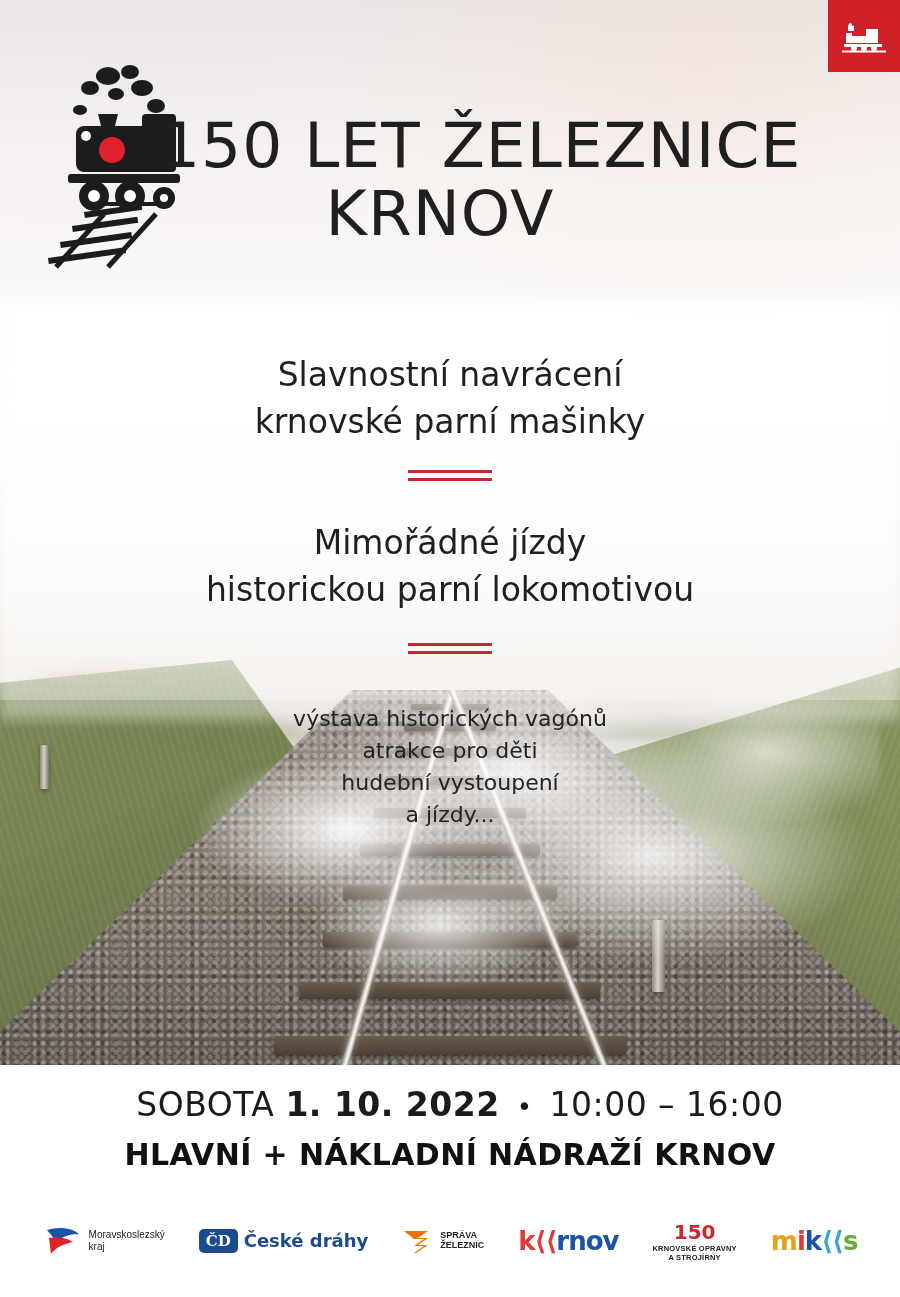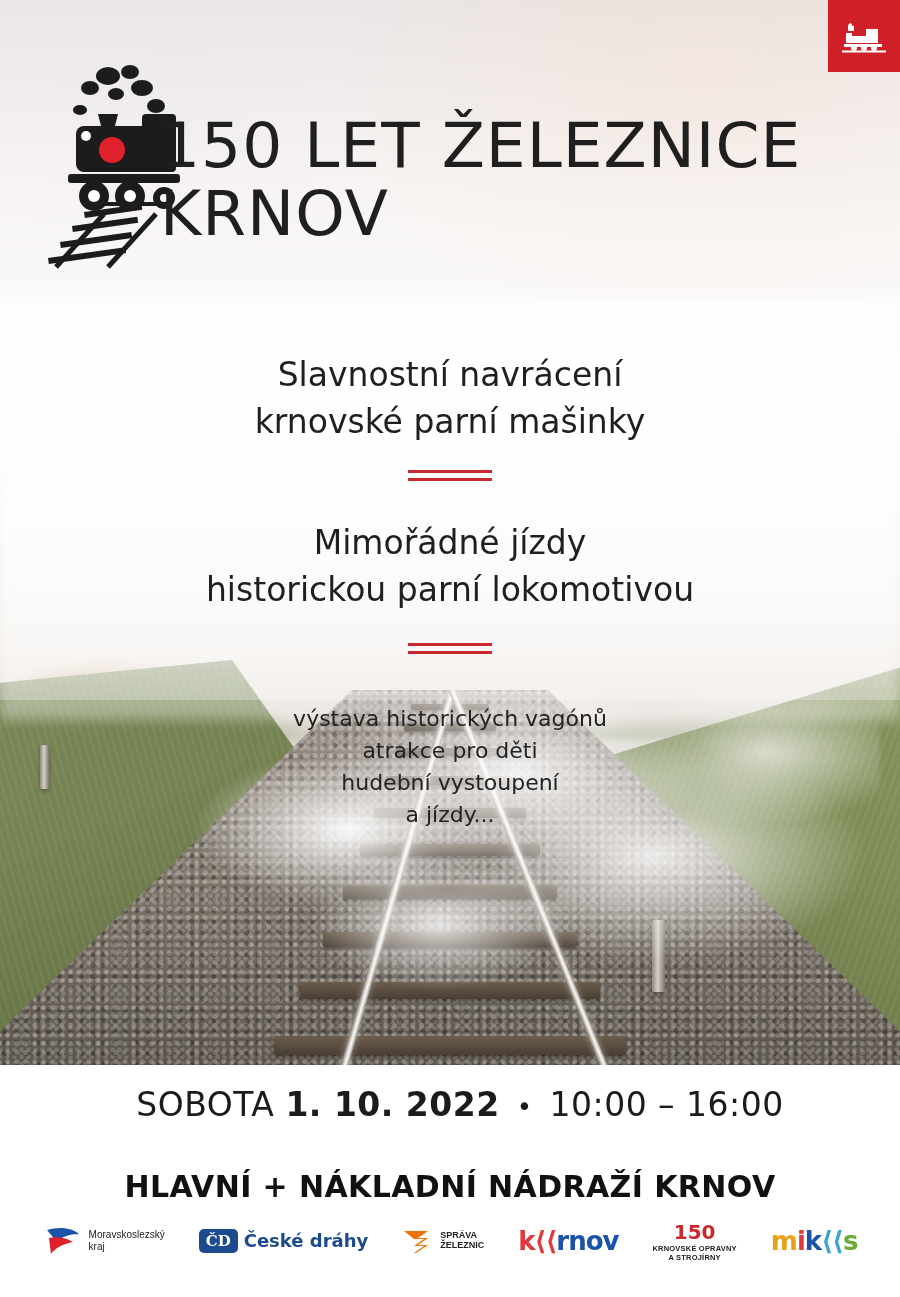--- a/index.html
+++ b/index.html
@@ -132,21 +132,21 @@
   .loco-mark { position:absolute; left:46px; top:62px; width:160px; height:215px; z-index:20; }
 
   
   .content { position:absolute; left:0; top:0; width:900px; height:1065px; z-index:25; }
   .title {
     position:absolute; left:160px; top:112px; width:740px;
     color:#1f1f1f;
     font-family:"DejaVu Sans", sans-serif;
     font-size:63px; font-weight:400; letter-spacing:1px; line-height:1.08;
   }
-  .title .l2 { display:block; text-align:left; width:560px; }
+  .title .l2 { display:block; text-align:center; width:560px; }
   .subtitle {
     position:absolute; left:0; top:352px; width:900px; text-align:center;
     font-family:"DejaVu Sans", sans-serif;
     font-size:33px; line-height:1.42; color:#1f1f1f; font-weight:400;
   }
   .subtitle2 {
     position:absolute; left:0; top:520px; width:900px; text-align:center;
     font-family:"DejaVu Sans", sans-serif;
     font-size:33px; line-height:1.42; color:#1f1f1f; font-weight:400;
   }
@@ -171,21 +171,21 @@
   .date-line {
     position:absolute; left:10px; top:20px; width:900px; text-align:center;
     font-family:"DejaVu Sans", sans-serif;
     font-size:33px; color:#1b1b1b; letter-spacing:0.5px;
   }
   .date-line b { font-weight:bold; }
   .date-line .dot { color:#1b1b1b; font-size:26px; vertical-align:middle; padding:0 6px; }
   .place-line {
     position:absolute; left:0; top:72px; width:900px; text-align:center;
     font-family:"DejaVu Sans", sans-serif;
-    font-size:30px; font-weight:bold; color:#111; letter-spacing:0.4px;margin-top:32px;
+    font-size:30px; font-weight:bold; color:#111; letter-spacing:0.4px;
   }
   .logos {
     position:absolute; left:0; top:128px; width:900px; height:95px;
     display:flex; align-items:center; justify-content:center; gap:34px;
   }
   .logo { display:flex; align-items:center; gap:6px; }
   .logo-text { font-size:10px; line-height:1.12; color:#222; font-family:"Liberation Sans", sans-serif; }
   .cd-box {
     background:#1b4a8f; color:#fff; border-radius:5px;
     font-size:15px; padding:3px 7px; font-family:"DejaVu Serif", serif; font-weight:bold;

